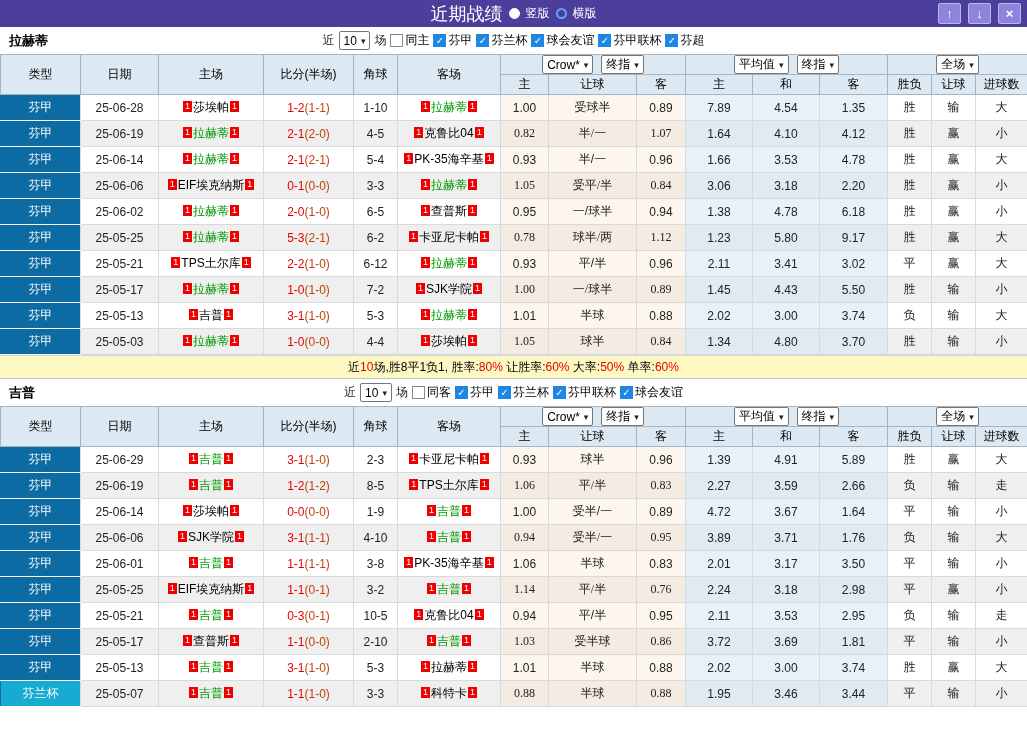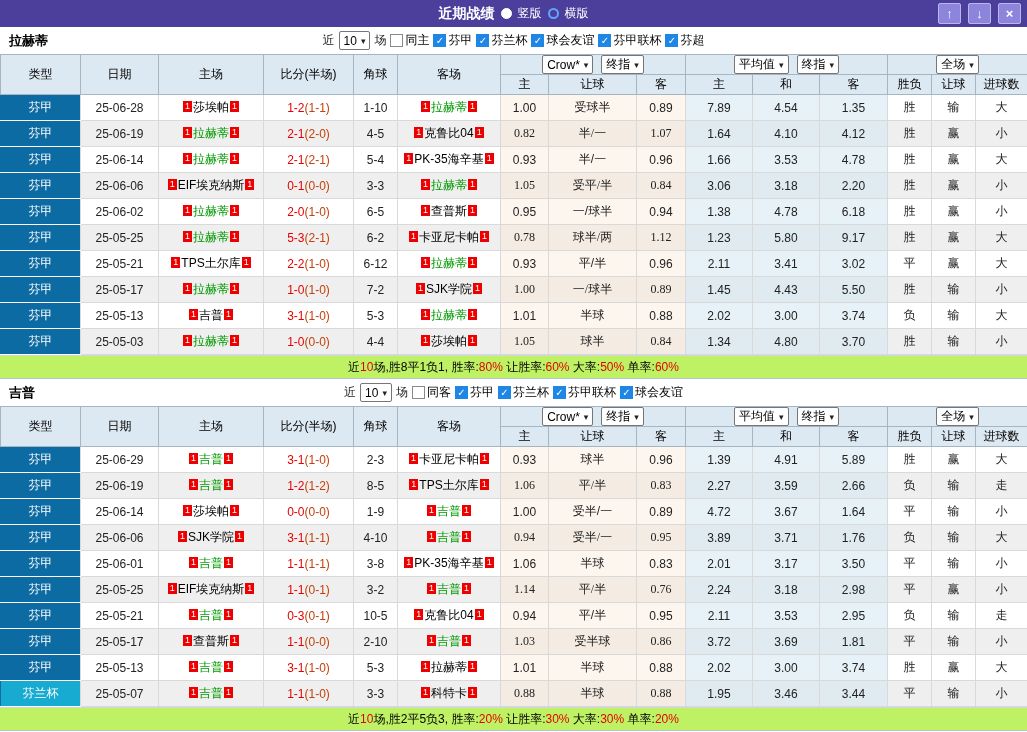--- a/index.html
+++ b/index.html
@@ -3,21 +3,21 @@
 <meta charset="utf-8">
 <style>
   * { margin:0; padding:0; box-sizing:border-box; }
   html,body { width:1027px; height:732px; overflow:hidden; background:#fff;
     font-family:"Liberation Sans","DejaVu Sans",sans-serif; font-size:12px; color:#222; }
 
   
   .titlebar { position:relative; height:27px; background:#4c3f9c; display:flex;
     align-items:center; justify-content:center; color:#fff; }
   .tb-center { display:flex; align-items:center; gap:6px; }
-  .tb-title { font-size:14px; font-weight:bold; }
+  .tb-title { font-size:18px; font-weight:normal; }
   .radio { width:11px; height:11px; border-radius:50%; display:inline-block; }
   .radio.on { background:#fff; border:1px solid #fff; }
   .radio.off { background:transparent; border:2px solid #63a4ff; }
   .tb-lbl { font-size:12px; cursor:pointer; }
   .tb-btns { position:absolute; right:6px; top:3px; display:flex; gap:7px; }
   .tbbtn { width:23px; height:21px; background:#8d84db; border:1px solid #bdb5ee;
     border-radius:2px; color:#fff; font-weight:bold; font-size:13px; line-height:19px;
     text-align:center; cursor:pointer; padding:0; }
 
   
@@ -55,21 +55,21 @@
   .ht { color:#c2410c; }
   .tname { color:#000; }
   .tname.green { color:#009900; }
   .badge { display:inline-block; background:#ee0000; color:#fff; font-size:9px;
     line-height:11px; padding:0 2px; margin:0 1px; vertical-align:2px; }
   .col-r { color:#d90000; }
   .col-b { color:#2323cc; }
   .col-g { color:#009900; }
 
   
-  .summary { height:24px; line-height:23px; text-align:center; background:#bef264;
+  .summary { height:24px; line-height:23px; text-align:center; background:#fef9c3;
     border-top:1px solid #cfd8de; border-bottom:1px solid #b9c6cf; color:#000; }
   .summary .num { color:#e60000; }
 </style>
 </head>
 <body>
 
 <div class="titlebar">
   <div class="tb-center">
     <span class="tb-title">近期战绩</span>
     <span class="radio on"></span>
@@ -666,15 +666,14 @@
     <td class="c-let let2">0.88</td>
     <td class="c-avg avg0">1.95</td>
     <td class="c-avg avg1">3.46</td>
     <td class="c-avg avg2">3.44</td>
     <td class="c-res res0 col-g">平</td>
     <td class="c-res res1 col-b">输</td>
     <td class="c-res res2 col-b">小</td>
   </tr>
 </tbody>
     </table>
-    <div class="summary"><span>近</span><span class="num">10</span><span>场,胜2平5负3, 胜率:</span><span class="num">20%</span><span> 让胜率:</span><span class="num">30%</span><span> 大率:</span><span class="num">30%</span><span> 单率:</span><span class="num">20%</span></div>
   </section>
 </div>
 
 </body></html>

